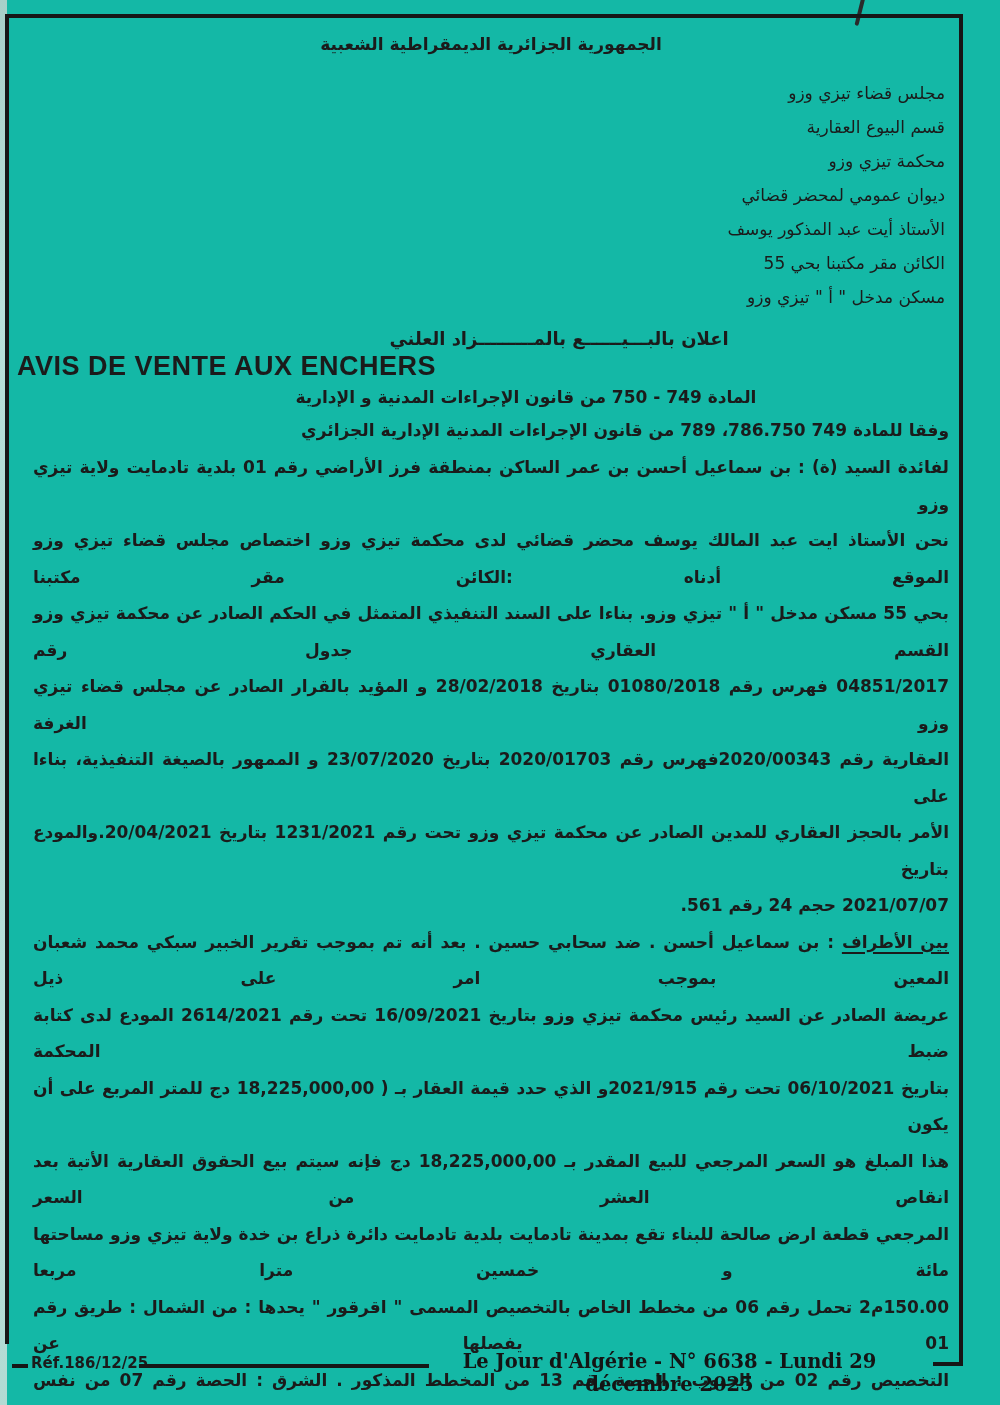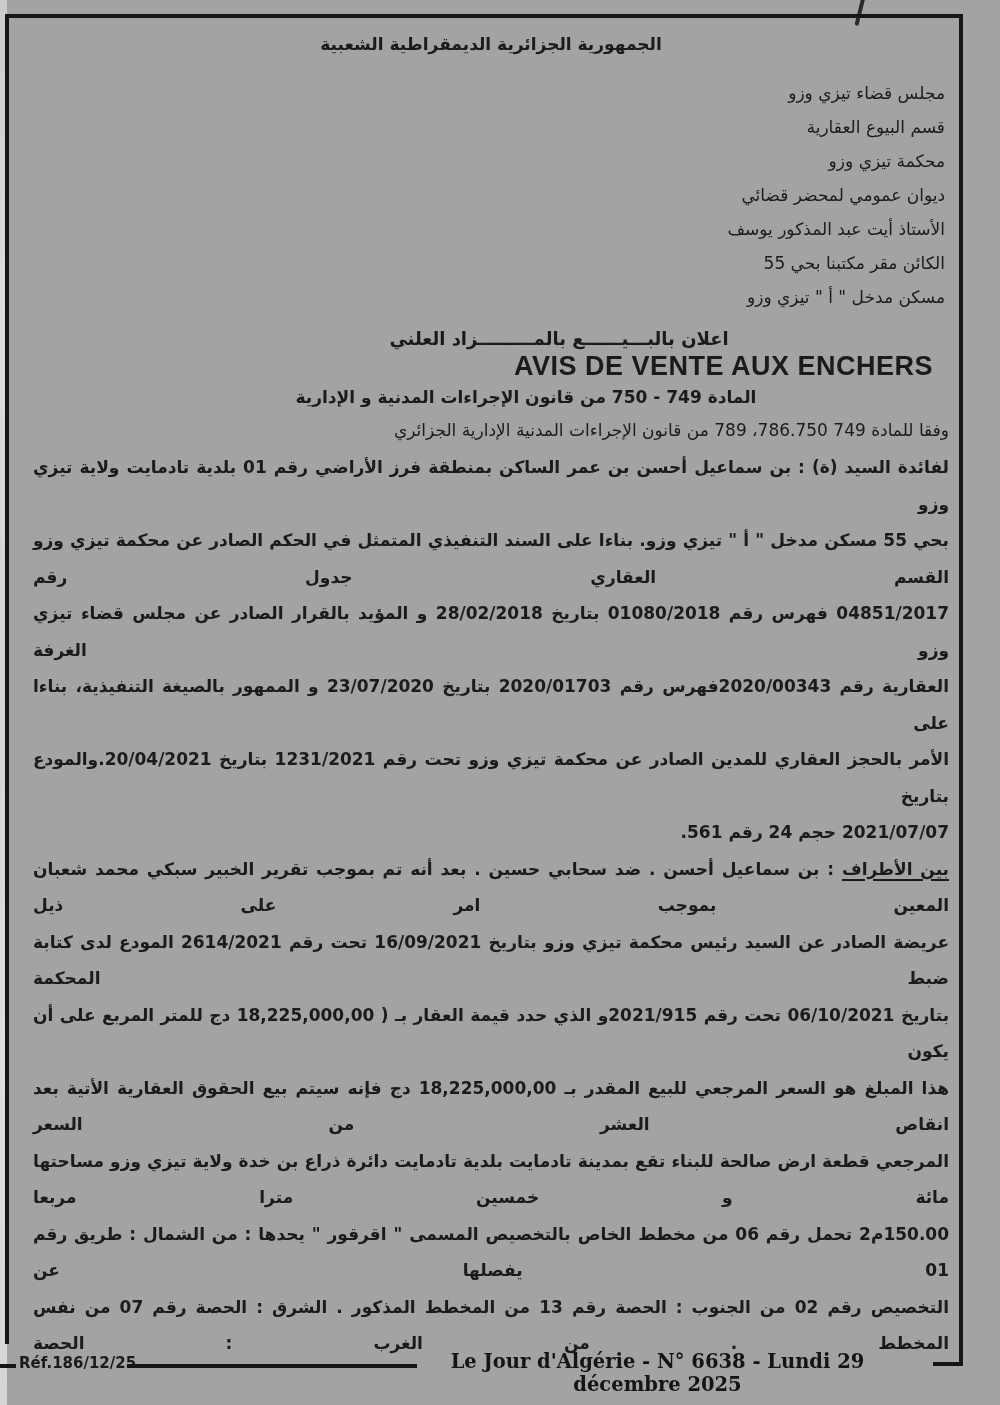--- a/index.html
+++ b/index.html
@@ -1,19 +1,19 @@
 <!DOCTYPE html>
 <html lang="ar"><head>
 <meta charset="utf-8">
 <style>
   html,body{margin:0;padding:0;background:#ffffff;}
   .page{
     position:relative;
     width:1000px;height:1405px;
-    background:#a3a3a3;
+    background:#14b8a6;
     font-family:"DejaVu Sans",sans-serif;
     color:#1b1b1b;
     overflow:hidden;
   }
   
   .scan-edge{position:absolute;left:0;top:0;width:7px;height:100%;
     background:linear-gradient(to bottom,#d8d8d4,#efefec 22%,#e2e2de 48%,#f1f1ee 75%,#e6e6e2);
     opacity:.75;}
   .corner-tick{position:absolute;left:858px;top:-4px;width:4px;height:30px;
     background:#2a2a2a;transform:rotate(14deg);border-radius:2px;}
@@ -23,32 +23,32 @@
   .b-right{position:absolute;left:959px;top:14px;width:4px;height:1352px;background:#161616;}
   .b-stub{position:absolute;left:933px;top:1362px;width:30px;height:4px;background:#161616;}
   
   .content{position:absolute;left:9px;top:18px;width:950px;box-sizing:border-box;
     padding:0 10px 0 24px;}
   .country{direction:rtl;text-align:center;font-weight:700;font-size:17px;margin-top:16px;}
   .court-block{direction:rtl;font-weight:400;font-size:17px;
     line-height:34px;margin-top:22px;padding-right:4px;}
   .title-ar{direction:rtl;text-align:center;font-weight:700;font-size:18px;margin-top:14px;
     transform:translateX(68px);}
-  .title-fr{text-align:right;font-family:"Liberation Sans",sans-serif;font-weight:700;
+  .title-fr{text-align:left;font-family:"Liberation Sans",sans-serif;font-weight:700;
     font-size:27px;letter-spacing:.5px;margin-top:2px;transform:translateX(-16px);}
   .article-line{direction:rtl;text-align:center;font-weight:700;font-size:17px;margin-top:5px;
     transform:translateX(35px);}
-  .conformity-line{direction:rtl;text-align:left;text-align-last:right;font-weight:400;
+  .conformity-line{direction:rtl;text-align:left;text-align-last:right;font-weight:700;
     font-size:17px;margin-top:13px;}
   .body-text{direction:rtl;font-weight:700;font-size:17px;margin-top:9px;}
   .bl{line-height:36.5px;text-align:justify;text-align-last:justify;}
   .bl.indent{text-align:left;text-align-last:right;padding-left:490px;}
   .u{text-decoration:underline;text-decoration-thickness:2px;text-underline-offset:4px;}
   
-  .footer{position:absolute;left:0;top:1346px;width:876px;height:46px;}
+  .footer{position:absolute;left:12px;top:1346px;width:876px;height:46px;}
   .dash-left{position:absolute;left:0;top:18px;width:16px;height:4px;background:#161616;}
   .ref{position:absolute;left:19px;top:8px;font-weight:700;font-size:15px;
     font-family:"DejaVu Sans",sans-serif;}
   .dash-long{position:absolute;left:127px;top:18px;width:290px;height:4px;background:#161616;}
   .journal{position:absolute;left:425px;top:4px;width:465px;text-align:center;
     font-family:"DejaVu Serif",serif;font-weight:700;font-size:19.5px;color:#141414;}
 </style>
 </head>
 <body>
 
@@ -75,20 +75,21 @@
       <div>مسكن مدخل " أ " تيزي وزو</div>
     </div>
 
     <div class="title-ar">اعلان بالبـــيــــــع بالمـــــــــزاد العلني</div>
     <div class="title-fr">AVIS DE VENTE AUX ENCHERS</div>
     <div class="article-line">المادة 749 - 750 من قانون الإجراءات المدنية و الإدارية</div>
     <div class="conformity-line">وفقا للمادة 749 786.750، 789 من قانون الإجراءات المدنية الإدارية الجزائري</div>
 
     <div class="body-text">
       <div class="bl">لفائدة السيد (ة) : بن سماعيل أحسن بن عمر الساكن بمنطقة فرز الأراضي رقم 01 بلدية تادمايت ولاية تيزي وزو</div>
+      <div class="bl">نحن الأستاذ ايت عبد المالك يوسف محضر قضائي لدى محكمة تيزي وزو اختصاص مجلس قضاء تيزي وزو الموقع أدناه :الكائن مقر مكتبنا</div>
       <div class="bl">بحي 55 مسكن مدخل " أ " تيزي وزو. بناءا على السند التنفيذي المتمثل في الحكم الصادر عن محكمة تيزي وزو القسم العقاري جدول رقم</div>
       <div class="bl">04851/2017 فهرس رقم 01080/2018 بتاريخ 28/02/2018 و المؤيد بالقرار الصادر عن مجلس قضاء تيزي وزو الغرفة</div>
       <div class="bl">العقارية رقم  2020/00343فهرس رقم 2020/01703 بتاريخ 23/07/2020 و الممهور بالصيغة التنفيذية، بناءا على</div>
       <div class="bl">الأمر بالحجز العقاري للمدين الصادر عن محكمة تيزي وزو تحت رقم 1231/2021 بتاريخ 20/04/2021.والمودع بتاريخ</div>
       <div class="bl indent">2021/07/07 حجم 24 رقم 561.</div>
 
       <div class="bl">
         <span class="u">بين الأطراف</span><span> : بن سماعيل أحسن . ضد  سحابي حسين . بعد أنه تم بموجب تقرير الخبير سبكي محمد شعبان المعين بموجب امر على ذيل</span>
       </div>
 

